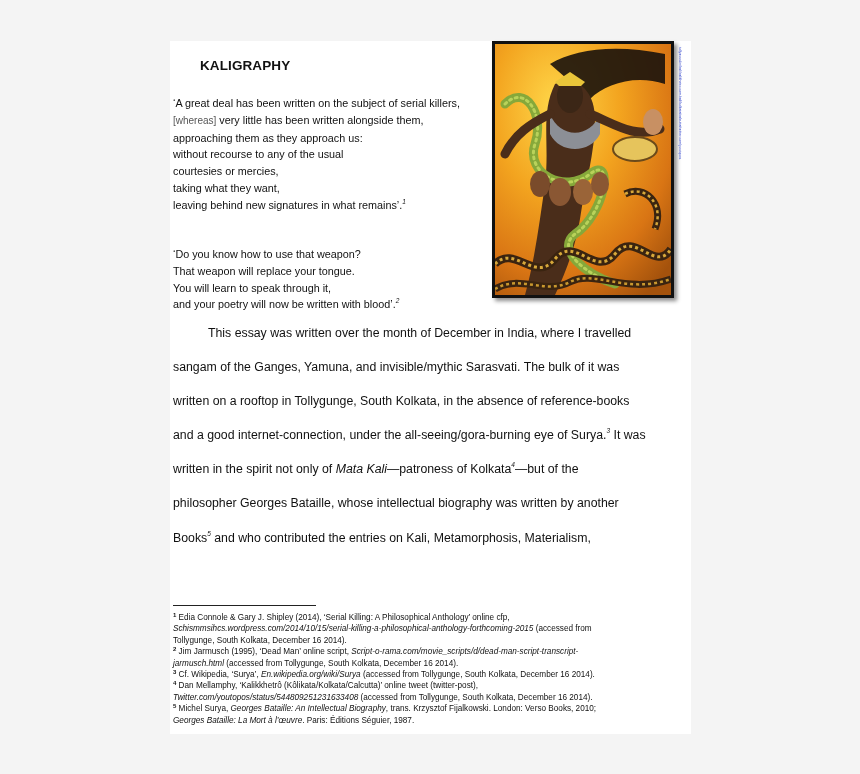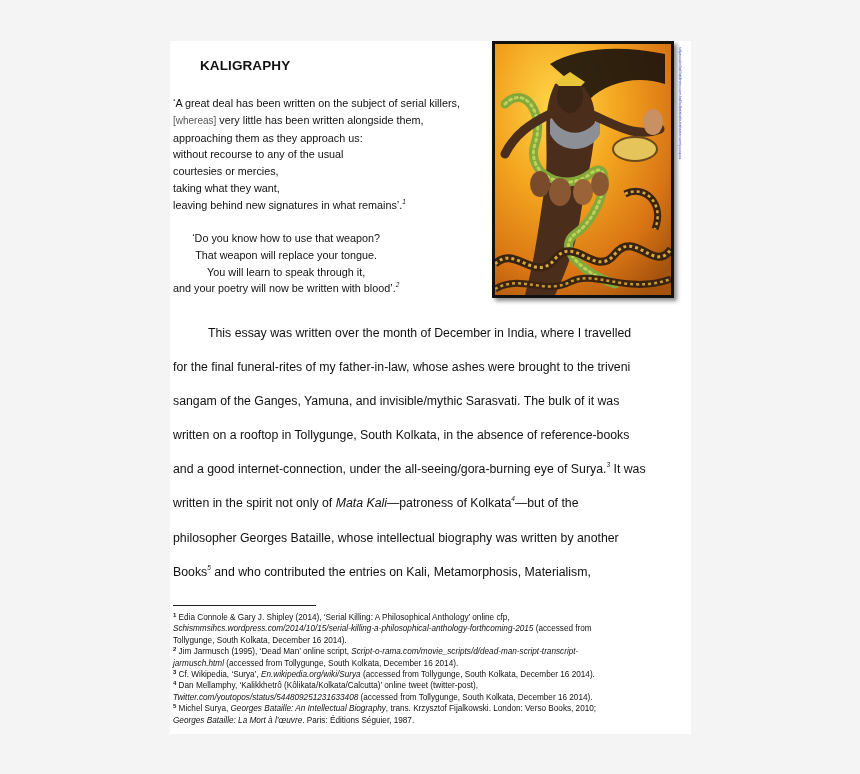--- a/index.html
+++ b/index.html
@@ -33,21 +33,21 @@
       padding-left: 27px;
     }
     .poem {
       position: absolute;
       left: 3px;
       font-size: 10.8px;
       line-height: 16.8px;
     }
     .poem .line { display: block; white-space: nowrap; }
     .poem1 { top: 54px; }
-    .poem2 { top: 189px; text-align: center; }
+    .poem2 { top: 205px; }
     .bracket { font-size: 10px; color: #555; }
     sup { font-size: 6.5px; font-style: italic; line-height: 0; vertical-align: 5px; }
 
     .figure {
       position: absolute;
       left: 322px;
       top: 0px;
       width: 176px;
       height: 251px;
       border: 3px solid #111;
@@ -167,21 +167,20 @@
       <path d="M0 245 C25 230 50 251 75 238 C100 225 130 251 176 235" fill="none" stroke="#3a2410" stroke-width="7"></path>
       <path d="M0 245 C25 230 50 251 75 238 C100 225 130 251 176 235" fill="none" stroke="#c9982e" stroke-width="2.5" stroke-dasharray="3 3"></path>
       <path d="M130 150 C150 140 170 160 160 185" fill="none" stroke="#3a2410" stroke-width="7"></path>
       <path d="M130 150 C150 140 170 160 160 185" fill="none" stroke="#d7a83a" stroke-width="2.5" stroke-dasharray="3 3"></path>
     </svg>
   </div>
   <div class="fig-caption">tollywood.in/kali kalikhetro.com.kali/kolkata/calcutta/twitter.com/youtopos</div>
 
   <div class="body-text">
     <span class="bline indent">This essay was written over the month of December in India, where I travelled</span>
-    <span class="bline">for the final funeral-rites of my father-in-law, whose ashes were brought to the triveni</span>
     <span class="bline">sangam of the Ganges, Yamuna, and invisible/mythic Sarasvati. The bulk of it was</span>
     <span class="bline">written on a rooftop in Tollygunge, South Kolkata, in the absence of reference-books</span>
     <span class="bline"><span>and a good internet-connection, under the all-seeing/gora-burning eye of Surya.</span><sup>3</sup><span> It was</span></span>
     <span class="bline"><span>written in the spirit not only of </span><em>Mata Kali</em><span>—patroness of Kolkata</span><sup>4</sup><span>—but of the</span></span>
     <span class="bline">philosopher Georges Bataille, whose intellectual biography was written by another</span>
     <span class="bline"><span>Books</span><sup>5</sup><span> and who contributed the entries on Kali, Metamorphosis, Materialism,</span></span>
   </div>
 
   <div class="fn-rule"></div>
 

